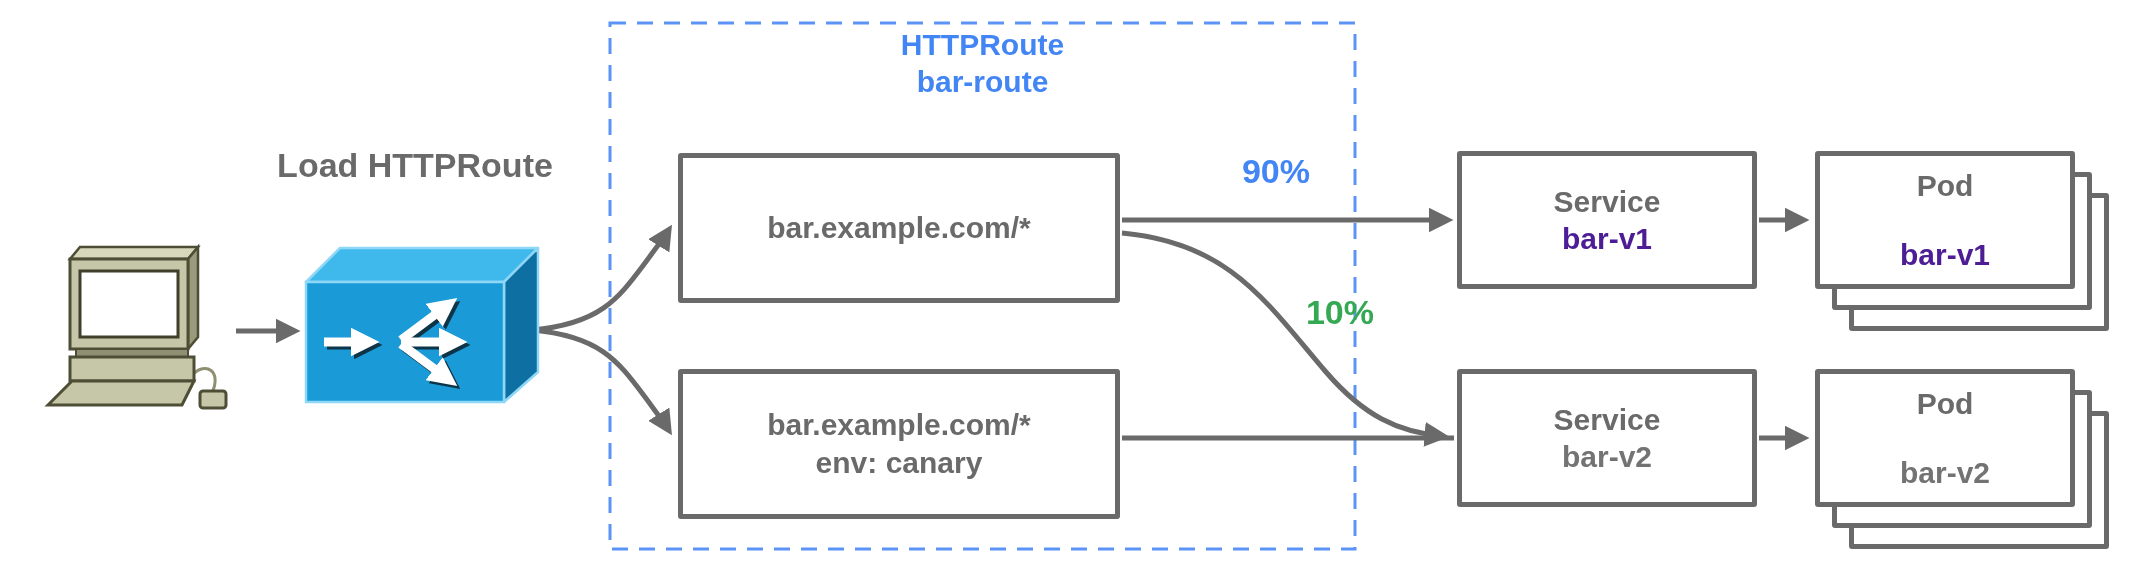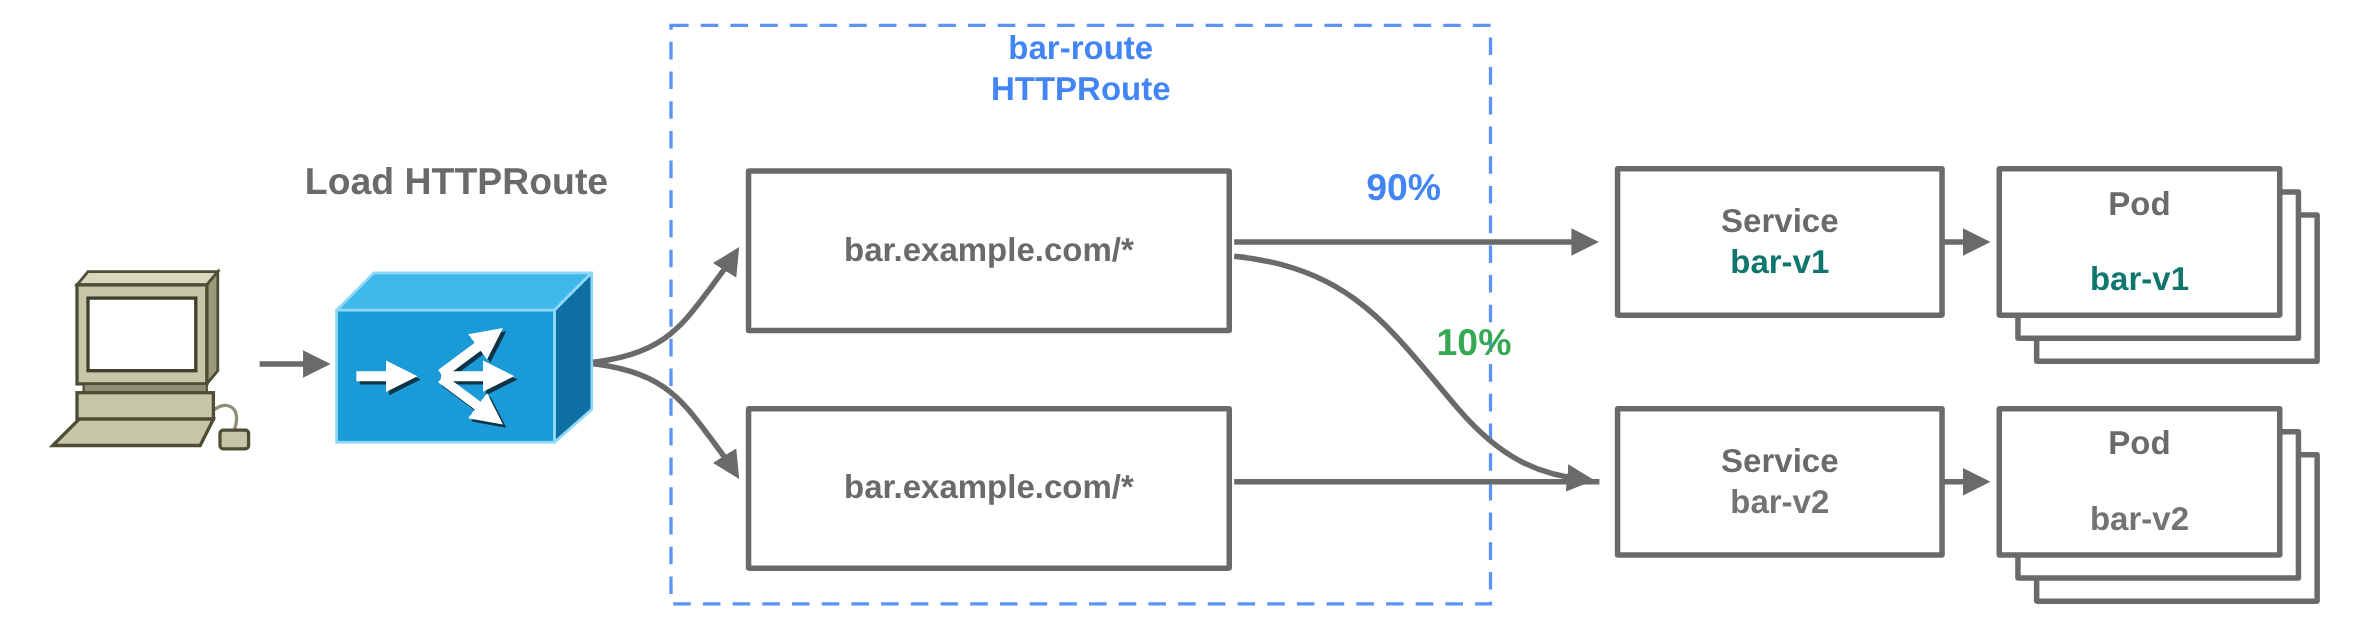--- a/index.html
+++ b/index.html
@@ -20,40 +20,40 @@
     background: #ffffff;
     border: 5px solid #6a6a6a;
     border-radius: 3px;
     display: flex; flex-direction: column;
     align-items: center; justify-content: center;
     text-align: center;
   }
   .rule-box { left: 678px; width: 442px; height: 150px; font-size: 30px; line-height: 38px; color: #6a6a6a; }
   #rule1 { top: 153px; }
   #rule2 { top: 369px; }
-  .service-box { left: 1457px; width: 300px; height: 138px; font-size: 30px; line-height: 37px; color: #6a6a6a; margin-left: 11px; }
+  .service-box { left: 1457px; width: 300px; height: 138px; font-size: 30px; line-height: 37px; color: #6a6a6a; }
   #service1 { top: 151px; }
   #service2 { top: 369px; }
 
   .pod-stack { position: absolute; z-index: 2; left: 1815px; width: 260px; height: 138px; }
   #pods1 { top: 151px; }
   #pods2 { top: 369px; }
   .pod-card {
     position: absolute; width: 260px; height: 138px;
     background: #ffffff; border: 5px solid #6a6a6a; border-radius: 3px;
   }
   .pod-card.c3 { left: 34px; top: 42px; z-index: 0; }
   .pod-card.c2 { left: 17px; top: 21px; z-index: 1; }
   .pod-card.main {
     left: 0; top: 0; z-index: 2;
     display: flex; flex-direction: column; align-items: center; justify-content: center;
     text-align: center; font-size: 30px; line-height: 37px; color: #6a6a6a; gap: 32px;
   }
 
-  .name-blue { color: #0f766e; }
+  .name-blue { color: #4c1d95; }
   .name-green { color: #737373; }
 
   .httproute-title {
     position: absolute; z-index: 2;
     left: 610px; top: 26px; width: 745px;
     text-align: center; font-size: 30px; line-height: 37px; color: #4285F4;
   }
   .lb-label {
     position: absolute; z-index: 2;
     left: 265px; top: 146px; width: 300px;
@@ -129,29 +129,30 @@
         <path d="M103,102 L150,67" marker-end="url(#ahw)"></path>
         <path d="M103,104 L158,104" marker-end="url(#ahw)"></path>
         <path d="M103,106 L150,141" marker-end="url(#ahw)"></path>
       </g>
     </svg>
   </div>
 
   <div class="lb-label">Load HTTPRoute</div>
 
   <div class="httproute-title">
+    <div>HTTPRoute</div>
     <div>bar-route</div>
-    <div>HTTPRoute</div>
   </div>
 
   <div class="box rule-box" id="rule1">
     <div>bar.example.com/*</div>
   </div>
   <div class="box rule-box" id="rule2">
     <div>bar.example.com/*</div>
+    <div>env: canary</div>
   </div>
 
   <div class="weight" id="w90">90%</div>
   <div class="weight" id="w10">10%</div>
 
   <div class="box service-box" id="service1">
     <div>Service</div>
     <div class="name-blue">bar-v1</div>
   </div>
   <div class="box service-box" id="service2">

